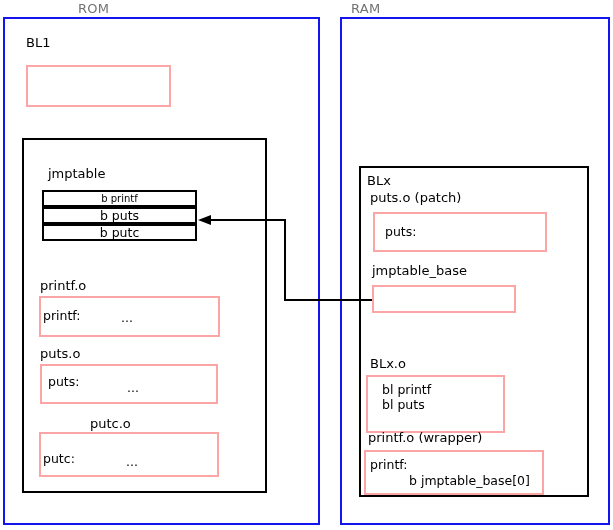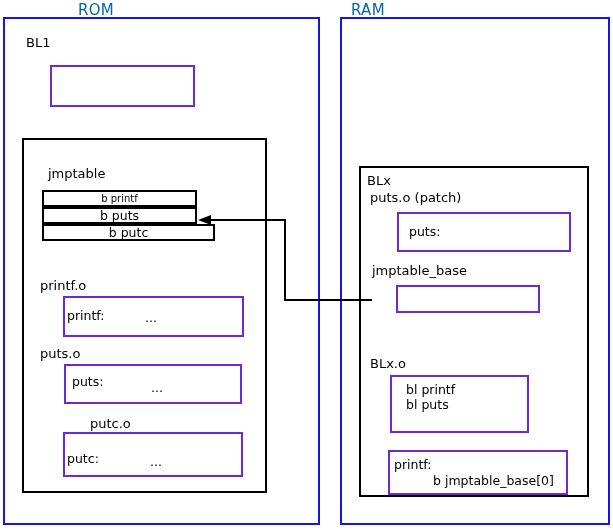--- a/index.html
+++ b/index.html
@@ -20,35 +20,34 @@
   
   .abs { position: absolute; box-sizing: border-box; }
 
   
   .region {
     border: 2px solid #1414f0;
     background: transparent;
   }
   .region-label {
     position: absolute;
-    font-size: 15px;
-    color: #0369a1;
+    font-size: 13px;
+    color: #737373;
     letter-spacing: 0.3px;
     white-space: nowrap;
   }
 
   
   .frame {
     border: 2px solid #000000;
     background: #ffffff;
   }
   .box {
-    border: 2px solid #6d28d9;
+    border: 2px solid #fca5a5;
     background: #ffffff;
-    margin-left: 24px;
   }
   
   .jrow {
     border: 2px solid #000000;
     background: #ffffff;
     display: flex;
     align-items: center;
     justify-content: center;
   }
 
@@ -91,21 +90,21 @@
   <div class="lbl" style="left:26px; top:118px;margin-top:22px;">ROMLIB</div>
   <div class="abs frame" style="left:22px; top:138px; width:245px; height:355px;"></div>
 
   <div class="lbl" style="left:48px; top:167px;">jmptable</div>
   <div class="abs jrow" style="left:42px; top:190px; width:155px; height:17px;">
     <span style="font-size:10px;">b printf</span>
   </div>
   <div class="abs jrow" style="left:42px; top:207px; width:155px; height:17px;">
     <span style="font-size:12.5px;">b puts</span>
   </div>
-  <div class="abs jrow" style="left:42px; top:224px; width:173px; height:17px;">
+  <div class="abs jrow" style="left:42px; top:224px; width:155px; height:17px;">
     <span style="font-size:12.5px;">b putc</span>
   </div>
 
   <div class="lbl" style="left:40px; top:279px;">printf.o</div>
   <div class="abs box" style="left:39px; top:296px; width:181px; height:41px;">
     <span class="code" style="left:2px; top:10px;">printf:</span>
     <span class="code" style="left:80px; top:12px;">...</span>
   </div>
 
   <div class="lbl" style="left:40px; top:347px;">puts.o</div>
@@ -135,20 +134,21 @@
   <div class="abs box" style="left:372px; top:285px; width:144px; height:28px;">
     <span class="code" style="left:6px; top:5px;"></span>
   </div>
 
   <div class="lbl" style="left:370px; top:357px;">BLx.o</div>
   <div class="abs box" style="left:366px; top:375px; width:139px; height:58px;">
     <span class="code" style="left:14px; top:5px;">bl printf</span>
     <span class="code" style="left:14px; top:20px;">bl puts</span>
   </div>
 
+  <div class="lbl" style="left:368px; top:431px;">printf.o (wrapper)</div>
   <div class="abs box" style="left:364px; top:450px; width:180px; height:45px;">
     <span class="code" style="left:4px; top:5px;">printf:</span>
     <span class="code" style="left:43px; top:21px;">b jmptable_base[0]</span>
   </div>
 
   <svg id="wires" viewBox="0 0 613 530" xmlns="http://www.w3.org/2000/svg">
     <g stroke="#000000" stroke-width="2" fill="none">
       <path d="M 372 300 L 285 300 L 285 220 L 205 220"></path>
     </g>
     <polygon points="198,220 211,215 211,225" fill="#000000"></polygon>

